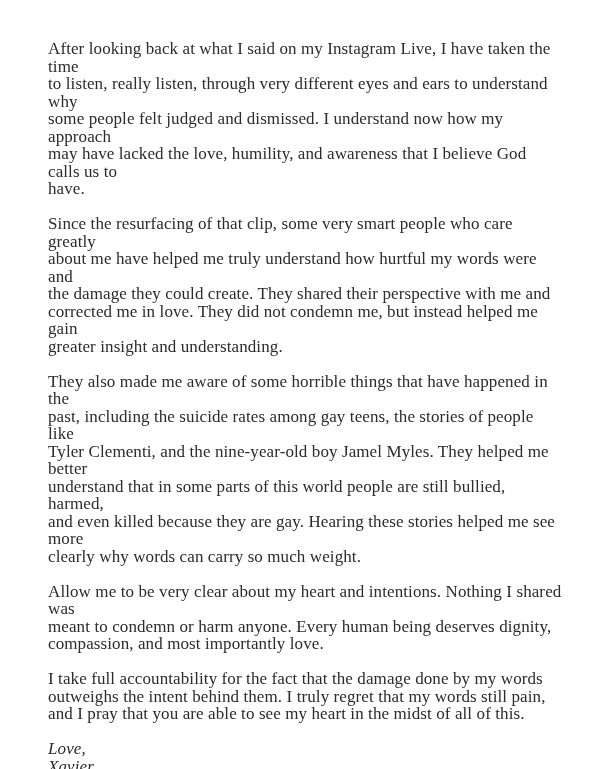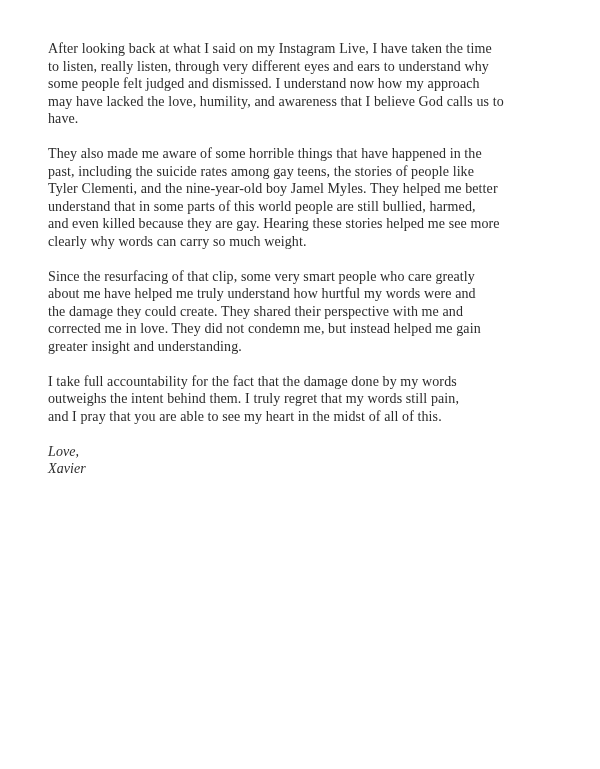--- a/index.html
+++ b/index.html
@@ -14,21 +14,21 @@
     overflow: hidden;
     box-sizing: border-box;
     font-family: "Liberation Serif", "DejaVu Serif", serif;
   }
   .letter {
     box-sizing: border-box;
     width: 600px;
     height: 769px;
     padding: 40px 38px 0 48px;
     color: #2b2b2b;
-    font-size: 14px;
+    font-size: 17px;
     line-height: 17.5px;
     letter-spacing: 0.1px;
   }
   .letter p {
     margin: 0 0 17.5px 0;
     white-space: pre-line;
   }
   .closing {
     white-space: pre-line;
     font-style: italic;
@@ -36,29 +36,32 @@
 </style>
 </head>
 <body style="background: rgb(255, 255, 255);">
 
 <div class="letter" style="color: rgb(43, 43, 43);">
   <p>After looking back at what I said on my Instagram Live, I have taken the time
 to listen, really listen, through very different eyes and ears to understand why
 some people felt judged and dismissed. I understand now how my approach
 may have lacked the love, humility, and awareness that I believe God calls us to
 have.</p>
+  <p>Since the resurfacing of that clip, some very smart people who care greatly
+about me have helped me truly understand how hurtful my words were and
+the damage they could create. They shared their perspective with me and
+corrected me in love. They did not condemn me, but instead helped me gain
+greater insight and understanding.</p>
   <p>They also made me aware of some horrible things that have happened in the
 past, including the suicide rates among gay teens, the stories of people like
 Tyler Clementi, and the nine-year-old boy Jamel Myles. They helped me better
 understand that in some parts of this world people are still bullied, harmed,
 and even killed because they are gay. Hearing these stories helped me see more
 clearly why words can carry so much weight.</p>
-  <p>Since the resurfacing of that clip, some very smart people who care greatly
-about me have helped me truly understand how hurtful my words were and
-the damage they could create. They shared their perspective with me and
-corrected me in love. They did not condemn me, but instead helped me gain
-greater insight and understanding.</p>
+  <p>Allow me to be very clear about my heart and intentions. Nothing I shared was
+meant to condemn or harm anyone. Every human being deserves dignity,
+compassion, and most importantly love.</p>
   <p>I take full accountability for the fact that the damage done by my words
 outweighs the intent behind them. I truly regret that my words still pain,
 and I pray that you are able to see my heart in the midst of all of this.</p>
   <div class="closing">Love,
 Xavier</div>
 </div>
 
 </body></html>

